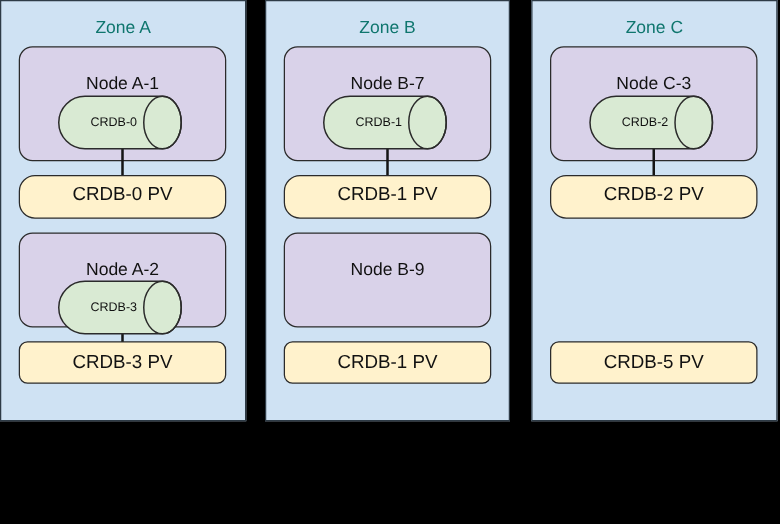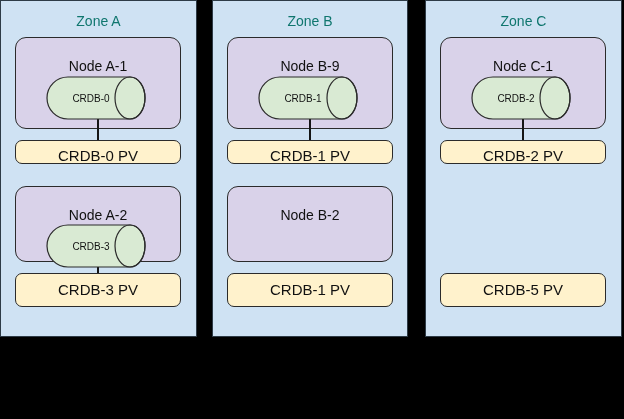--- a/index.html
+++ b/index.html
@@ -77,21 +77,21 @@
     width: 166px;
     box-sizing: border-box;
     background: var(--pv-fill, #fff2cc);
     border: 1px solid #2b2b2b;
     border-radius: 7px;
     text-align: center;
     font-size: 15px;
     color: #111;
     z-index: 2;
   }
-  .pv1 { top: 139px; height: 24px; line-height: 30px; }
+  .pv1 { top: 139px; height: 35px; line-height: 30px; border-radius: 13px; }
   .pv2 { top: 272px; height: 34px; line-height: 32px; }
 </style>
 </head>
 <body>
 
 <div class="canvas">
 
   <div class="zone zone-a">
     <div class="zone-label">Zone A</div>
 
@@ -115,41 +115,41 @@
       <text x="45" y="22" text-anchor="middle" dominant-baseline="central">CRDB-3</text>
     </svg>
     <div class="connector conn2"></div>
     <div class="pv pv2">CRDB-3 PV</div>
   </div>
 
   <div class="zone zone-b">
     <div class="zone-label">Zone B</div>
 
     <div class="node node1">
-      <div class="node-label">Node B-9</div>
+      <div class="node-label">Node B-7</div>
     </div>
     <svg class="cyl cyl1" viewBox="0 0 100 44">
       <path d="M22 1 H84 A15 21 0 0 1 84 43 H22 A21 21 0 0 1 22 1 Z" fill="#d9ead3" stroke="#2b2b2b" stroke-width="1.2"></path>
       <ellipse cx="84" cy="22" rx="15" ry="21" fill="none" stroke="#2b2b2b" stroke-width="1.2"></ellipse>
       <text x="45" y="22" text-anchor="middle" dominant-baseline="central">CRDB-1</text>
     </svg>
     <div class="connector conn1"></div>
     <div class="pv pv1">CRDB-1 PV</div>
 
     <div class="node node2">
-      <div class="node-label">Node B-2</div>
+      <div class="node-label">Node B-9</div>
     </div>
     <div class="pv pv2">CRDB-1 PV</div>
   </div>
 
   <div class="zone zone-c">
     <div class="zone-label">Zone C</div>
 
     <div class="node node1">
-      <div class="node-label">Node C-1</div>
+      <div class="node-label">Node C-3</div>
     </div>
     <svg class="cyl cyl1" viewBox="0 0 100 44">
       <path d="M22 1 H84 A15 21 0 0 1 84 43 H22 A21 21 0 0 1 22 1 Z" fill="#d9ead3" stroke="#2b2b2b" stroke-width="1.2"></path>
       <ellipse cx="84" cy="22" rx="15" ry="21" fill="none" stroke="#2b2b2b" stroke-width="1.2"></ellipse>
       <text x="45" y="22" text-anchor="middle" dominant-baseline="central">CRDB-2</text>
     </svg>
     <div class="connector conn1"></div>
     <div class="pv pv1">CRDB-2 PV</div>
 
     <div class="pv pv2">CRDB-5 PV</div>

